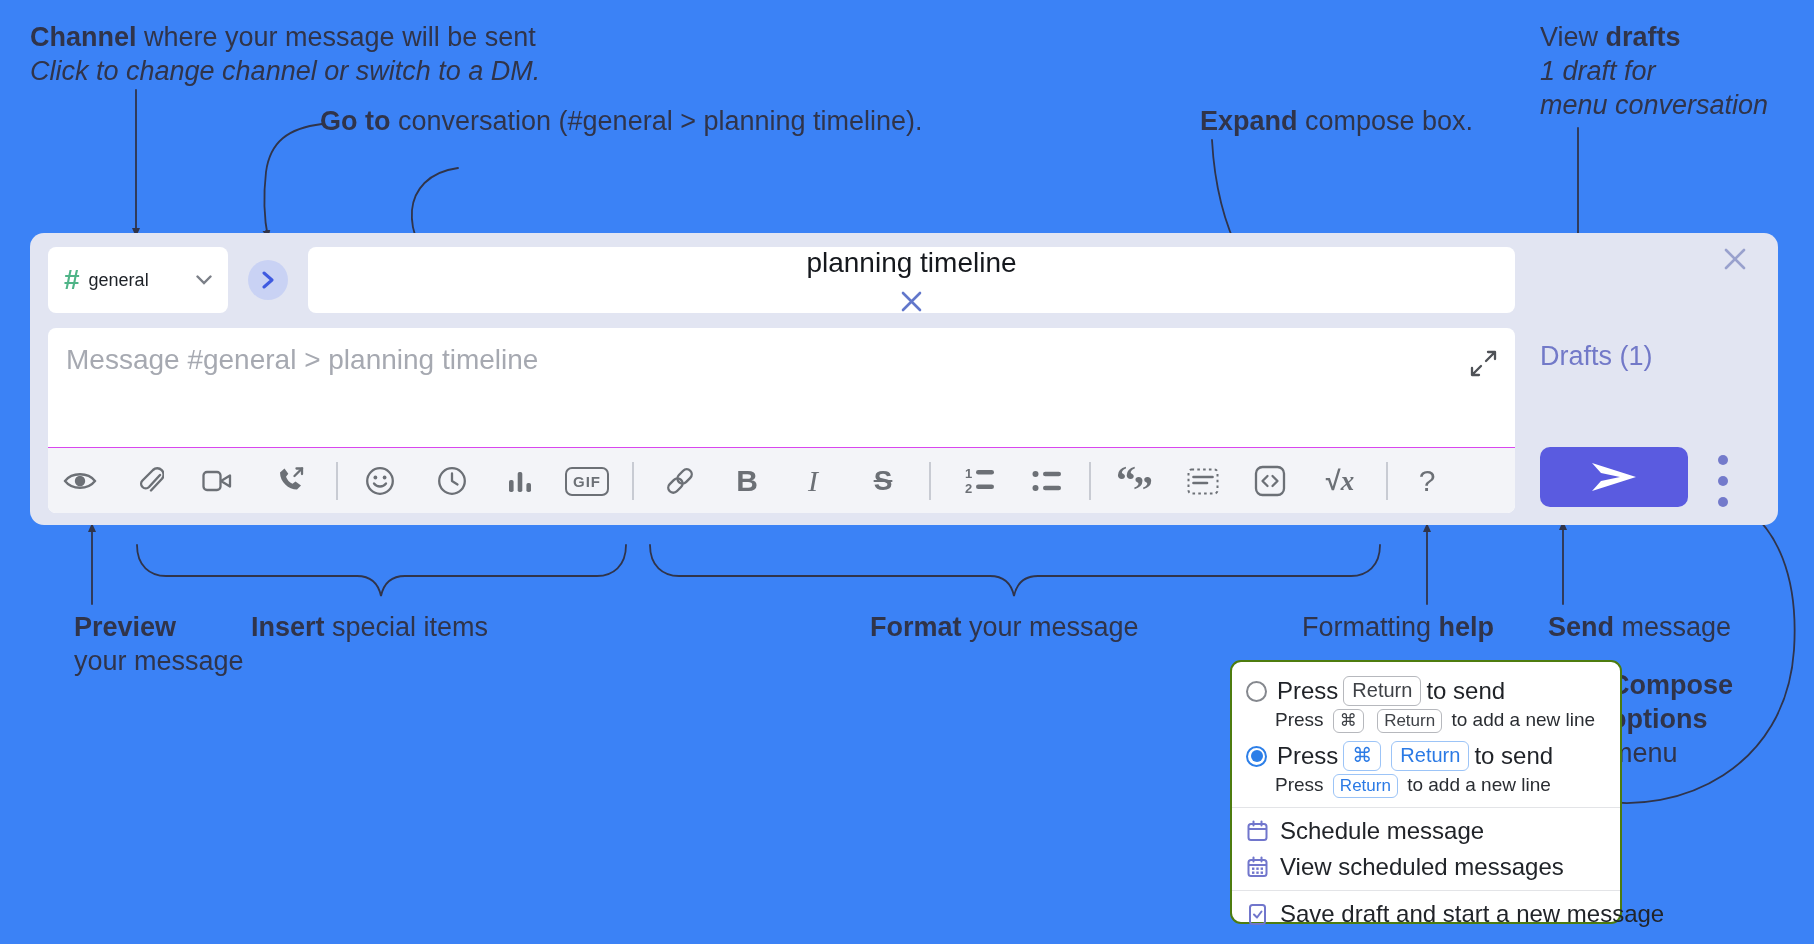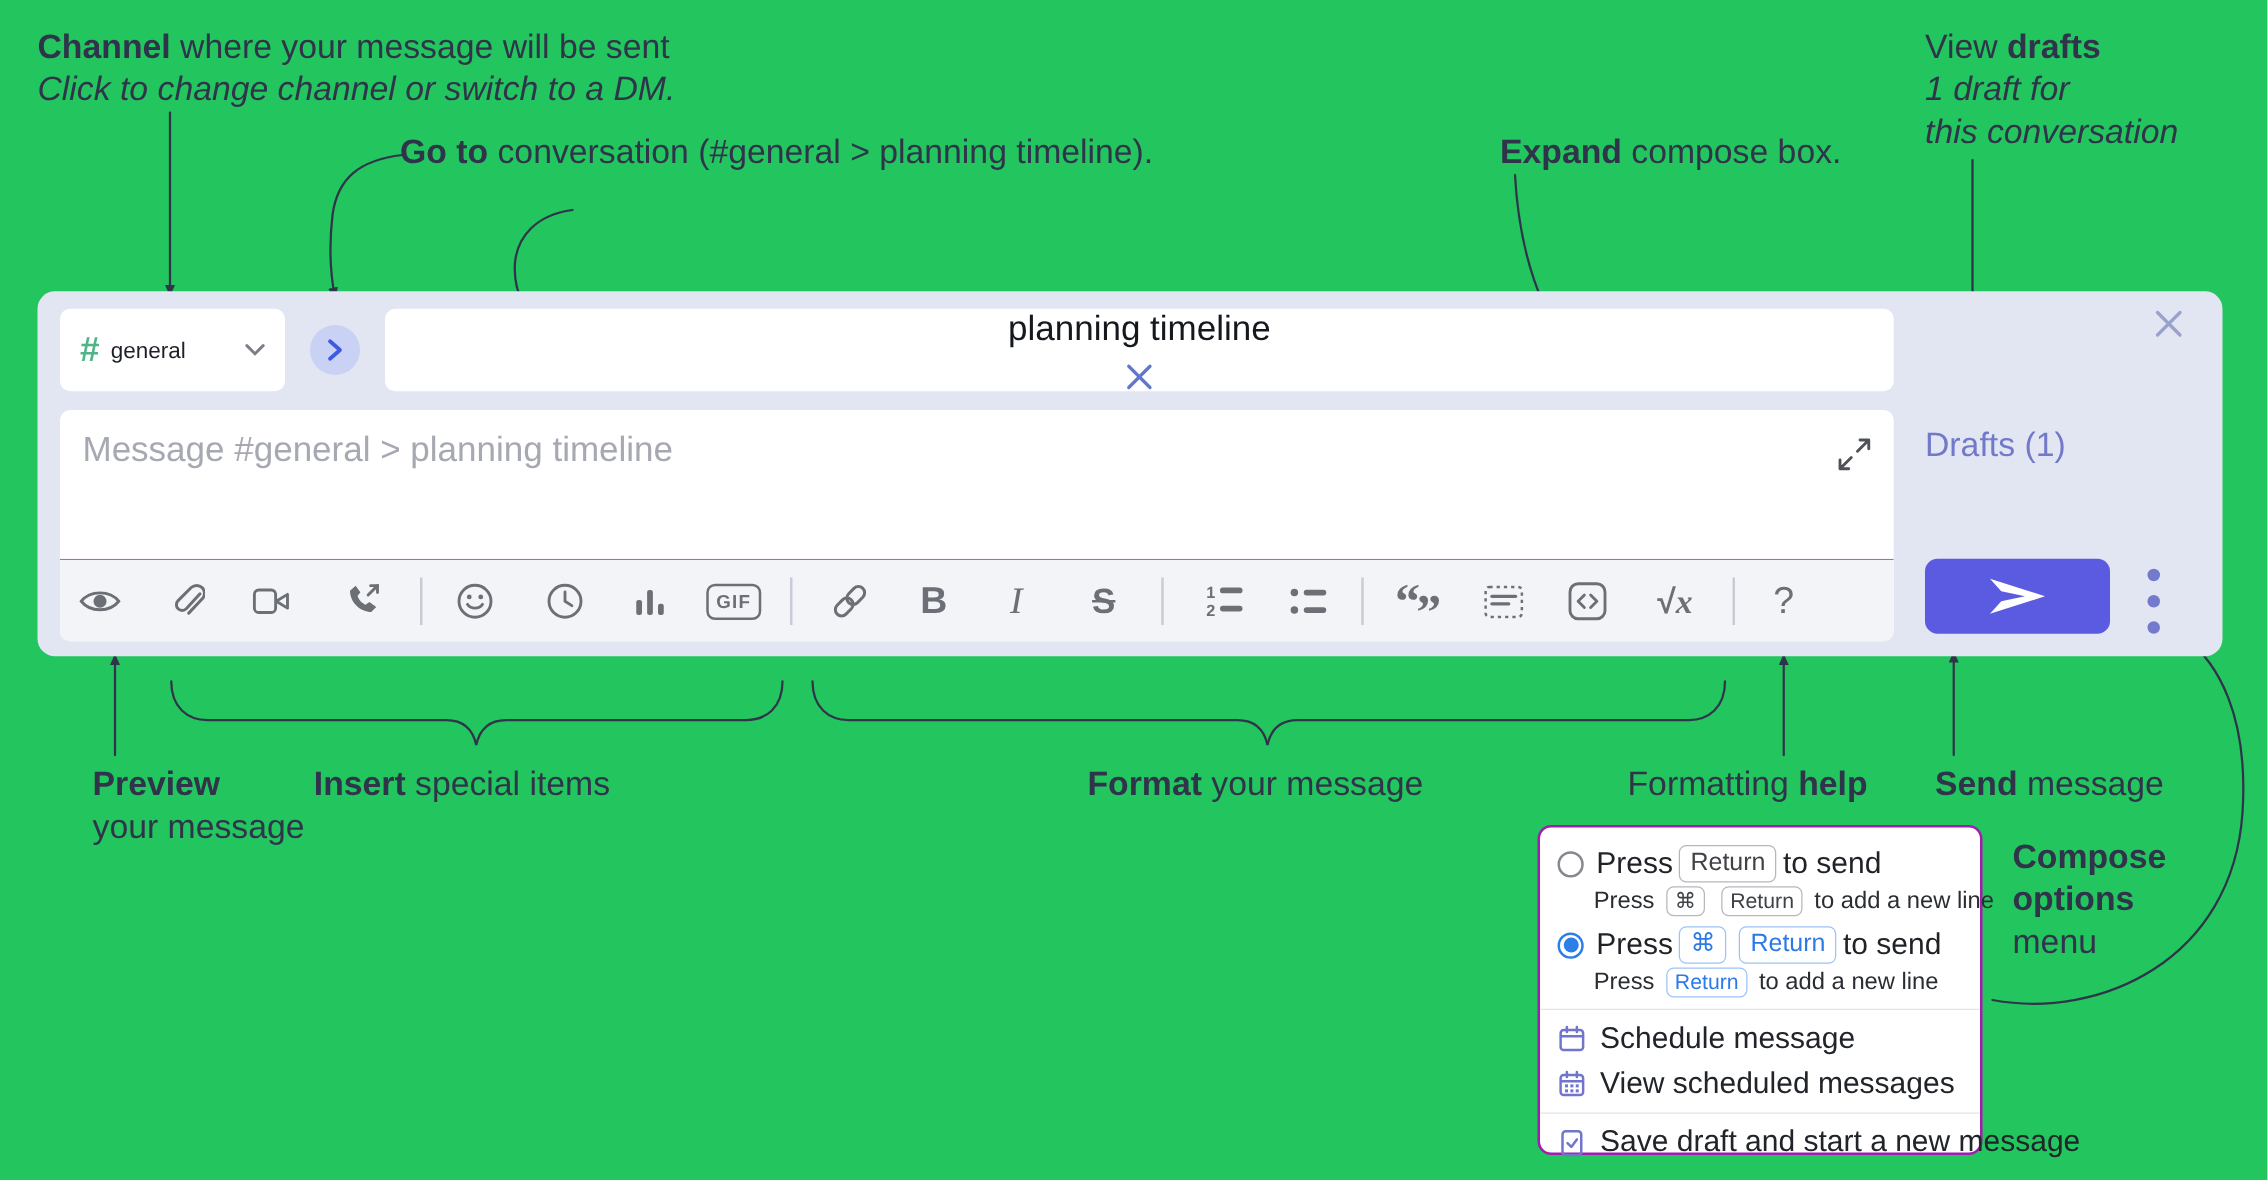--- a/index.html
+++ b/index.html
@@ -1,17 +1,17 @@
 <!DOCTYPE html>
 <html><head>
 <meta charset="utf-8">
 <style>
   html,body{margin:0;padding:0;background:#fff;}
   #canvas{position:relative;width:1814px;height:944px;overflow:hidden;
-          font-family:"Liberation Sans",sans-serif;background:#22c55e;}
+          font-family:"Liberation Sans",sans-serif;background:#3b82f6;}
   .abs{position:absolute;}
   
   .ann{font-size:27px;color:#30344a;line-height:34px;white-space:nowrap;}
   .ann b{font-weight:700;}
   .ann .it{font-style:italic;}
   
   #compose{left:30px;top:233px;width:1748px;height:292px;background:#e2e5f2;border-radius:14px;}
   .whitebox{background:#fff;border-radius:8px;}
   #channel-box{left:18px;top:14px;width:180px;height:66px;display:flex;align-items:center;padding:0 16px;box-sizing:border-box;}
   .hash{color:#4fb487;font-weight:700;font-size:28px;margin-right:9px;}
@@ -34,21 +34,21 @@
   .glyphHelp{font-size:30px;font-weight:500;}
   .glyphSqrt{font-size:27px;font-weight:600;}
   .glyphSqrt i{font-family:"Liberation Serif",serif;}
   .gifbox{border:2.5px solid #6c7076;border-radius:7px;font-size:15px;font-weight:700;letter-spacing:1px;padding:4px 6px;}
   #drafts-link{left:1510px;top:108px;font-size:27px;color:#7279c8;}
   #send-btn{left:1510px;top:214px;width:148px;height:60px;background:#5a5be0;border-radius:10px;display:flex;align-items:center;justify-content:center;}
   #kebab{left:1678px;top:222px;width:30px;height:52px;display:flex;flex-direction:column;align-items:center;justify-content:space-between;}
   #kebab i{width:10px;height:10px;border-radius:50%;background:#737acb;}
   #compose-close{right:30px;top:13px;}
   
-  #popup{left:1230px;top:660px;width:356px;height:264px;background:#fff;border:2px solid #a21caf;border-radius:11px;box-sizing:border-box;padding:11px 14px;}
+  #popup{left:1230px;top:660px;width:392px;height:264px;background:#fff;border:2px solid #4d7c0f;border-radius:11px;box-sizing:border-box;padding:11px 14px;}
   .optrow{display:flex;align-items:center;font-size:24px;color:#1f2227;margin-top:3px;white-space:nowrap;}
   .subrow{font-size:19px;color:#2a2d32;margin:3px 0 8px 29px;white-space:nowrap;}
   .radio{width:17px;height:17px;border:2px solid #85888e;border-radius:50%;margin-right:10px;flex:none;}
   .radio.sel{border-color:#2d7fe8;position:relative;}
   .radio.sel::after{content:"";position:absolute;inset:2.5px;border-radius:50%;background:#2d7fe8;}
   .kc{display:inline-block;border:1.5px solid #b6b8bd;border-radius:6px;padding:0 8px 2px;background:#fff;
       color:#3f4247;margin:0 5px;font-size:20px;line-height:26px;}
   .subrow .kc{font-size:17px;line-height:21px;padding:0 6px 1px;margin:0 4px;}
   .kc.blue{border-color:#9cc4f7;color:#2b7ae5;}
   .psep{border-top:1px solid #e3e4e7;margin:9px -14px;}
@@ -67,21 +67,21 @@
   </div>
   <div class="abs ann" style="left:320px;top:104px;">
     <b>Go to</b><span> conversation (#general &gt; planning timeline).</span>
   </div>
   <div class="abs ann" style="left:1200px;top:104px;">
     <b>Expand</b><span> compose box.</span>
   </div>
   <div class="abs ann" style="left:1540px;top:20px;">
     <div><span>View </span><b>drafts</b></div>
     <div class="it">1 draft for</div>
-    <div class="it">this conversation</div>
+    <div class="it">menu conversation</div>
   </div>
   <div class="abs ann" style="left:74px;top:610px;">
     <div><b>Preview</b></div>
     <div>your message</div>
   </div>
   <div class="abs ann" style="left:251px;top:610px;">
     <b>Insert</b><span> special items</span>
   </div>
   <div class="abs ann" style="left:870px;top:610px;">
     <b>Format</b><span> your message</span>

